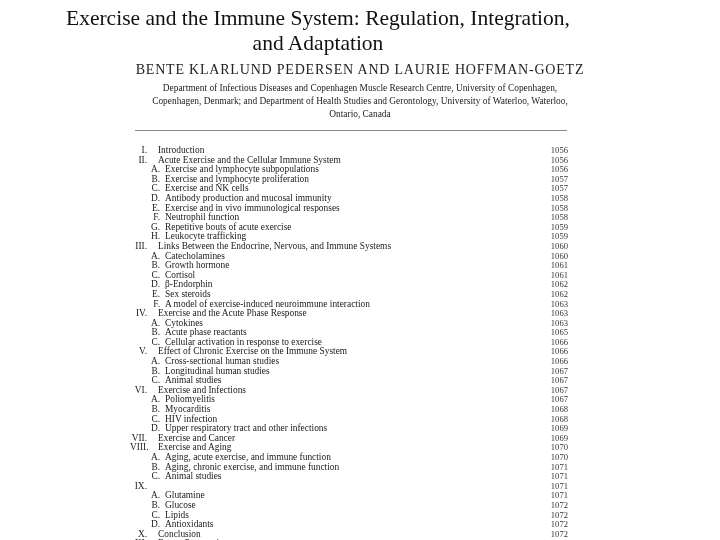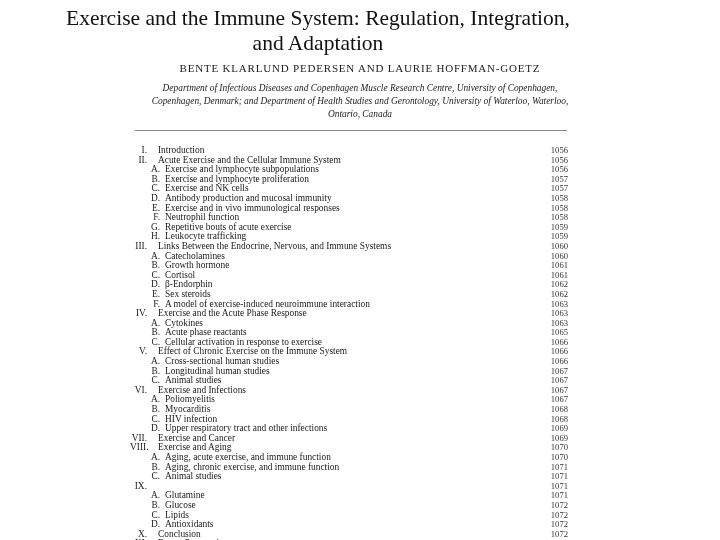--- a/index.html
+++ b/index.html
@@ -9,25 +9,25 @@
     font-family: "Liberation Serif", "DejaVu Serif", serif;
     color: #1a1a1a;
     position: relative;
   }
   .title {
     position: absolute; left: 0; top: 6px; width: 636px;
     text-align: center; font-size: 21.5px; line-height: 25px; color: #111;
   }
   .authors {
     position: absolute; left: 0; top: 62px; width: 720px;
-    text-align: center; font-size: 11px; letter-spacing: 0.8px; color: #222;
+    text-align: center; font-size: 14px; letter-spacing: 0.8px; color: #222;
   }
   .affil {
     position: absolute; left: 130px; top: 82px; width: 460px;
-    text-align: center; font-size: 9.4px; line-height: 13px; font-style: italic; color: #222;
+    text-align: center; font-size: 9.4px; line-height: 13px; color: #222;
   }
   .rule {
     position: absolute; left: 135px; top: 130px; width: 432px; height: 1px; background: #888;
   }
   .toc {
     position: absolute; left: 130px; top: 146px; width: 438px;
     font-size: 9.4px;
   }
   .row {
     position: relative; height: 9.6px; line-height: 9.6px; white-space: nowrap;

